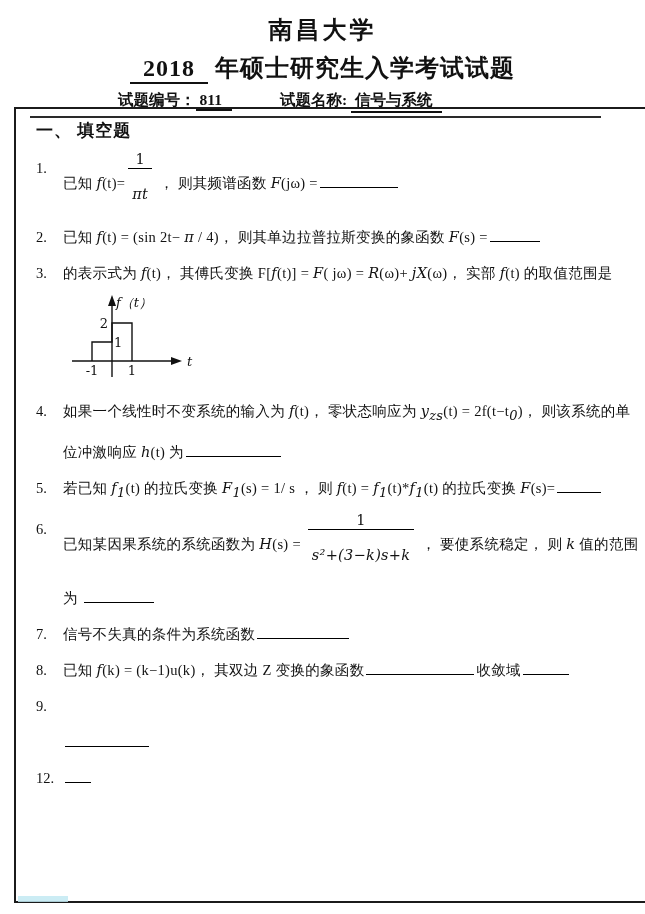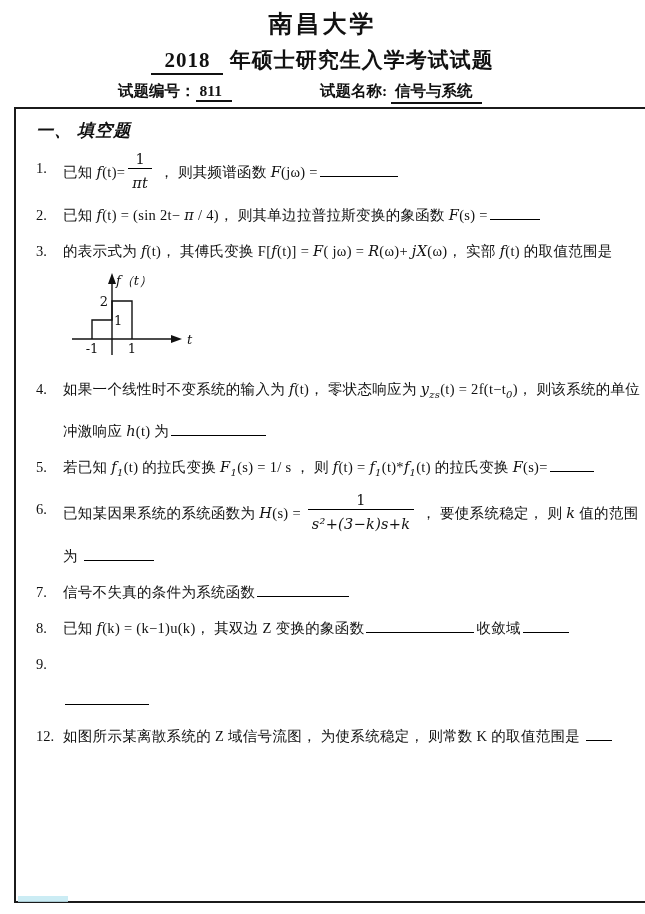--- a/index.html
+++ b/index.html
@@ -7,37 +7,37 @@
     position:relative;
     width:645px;height:914px;
     background:#ffffff;
     overflow:hidden;
     font-family:"Liberation Serif","DejaVu Serif",serif;
     color:#111;
   }
   
   .hdr{ text-align:center; }
   .hdr-univ{
-    padding-top:8px;
+    padding-top:14px;
     font-size:24px; font-weight:bold; letter-spacing:3px;
   }
   .hdr-title{
     margin-top:6px;
-    font-size:21px; font-weight:bold; letter-spacing:1px;
+    font-size:24px; font-weight:bold; letter-spacing:1px;
   }
   .hdr-year{
     display:inline-block;
     padding:0 13px;
     border-bottom:2.5px solid #111;
   }
   .hdr-meta{
     margin-top:6px;
     display:flex;
     padding-left:118px;
-    gap:88px;
+    gap:48px;
     font-size:15.5px; font-weight:bold;
     text-align:left;
   }
   .u{
     display:inline-block;
     border-bottom:2px solid #111;
     padding:0 10px 0 4px;
   }
   .hdr-rule{
     margin:3px 44px 0 30px;
@@ -50,58 +50,57 @@
     left:14px; top:107px;
     width:609px; height:786px;
     border:2px solid #1b1b1b;
     padding:6px 16px 0 20px;
     overflow:hidden;
   }
   .sec-heading{
     font-size:17px; font-weight:bold;
     letter-spacing:1px;
     margin:4px 0 8px 0;
-    font-style:italic;
   }
   
   .question{ display:flex; margin:0; }
   .qnum{
     width:27px; flex:0 0 27px;
     font-size:14.5px; line-height:36px;
   }
   .qbody{
     flex:1;
     font-size:14.5px; line-height:36px;
     letter-spacing:0.3px;
   }
   .v{ font-family:"DejaVu Serif",serif; font-style:italic; }
   sub,sup{
     font-family:"DejaVu Serif",serif; font-style:italic;
-    font-size:10px;
+    font-size:13px;
   }
   .blank{
     display:inline-block;
     border-bottom:1.6px solid #000;
     height:14px;
     vertical-align:baseline;
     margin:0 2px;
   }
   .frac{
     display:inline-block;
     vertical-align:middle;
     text-align:center;
     line-height:1.25;
     margin:0 3px;
     font-family:"DejaVu Serif",serif;
   }
   .frac .num{ display:block; padding:0 4px; }
   .frac .den{
     display:block;
     border-top:1.2px solid #000;
-    padding:5px 4px;
+    padding:16px 4px;
     font-style:italic;
   }
   
   .figure-wrap{ margin:2px 0 4px 30px; }
   .figure-wrap svg text{
     font-family:"DejaVu Serif",serif;
     font-size:13px; fill:#111;
   }
   .scan-artifact{
     position:absolute;
@@ -189,19 +188,19 @@
         <div class="question">
           <div class="qnum">8.</div>
           <div class="qbody"><span>已知 </span><span class="v">f</span><span>(k) = (k−1)u(k)， 其双边 Z 变换的象函数</span><span class="blank" style="width: 108px;"></span><span>收敛域</span><span class="blank" style="width: 46px;"></span></div>
         </div>
         <div class="question">
           <div class="qnum">9.</div>
           <div class="qbody"><br><span class="blank" style="width: 84px;"></span></div>
         </div>
         <div class="question">
           <div class="qnum">12.</div>
-          <div class="qbody"><span>如图所示某离散系统的 Z 域信号流图， 为使系统稳定， 则常数 K 的取值范围是 </span><span class="blank" style="width: 26px;"></span></div>
+          <div class="qbody"><span class="blank" style="width: 26px;"></span></div>
         </div>
       </div>
   </div>
 
   <div class="scan-artifact"></div>
 </div>
 
 </body></html>

